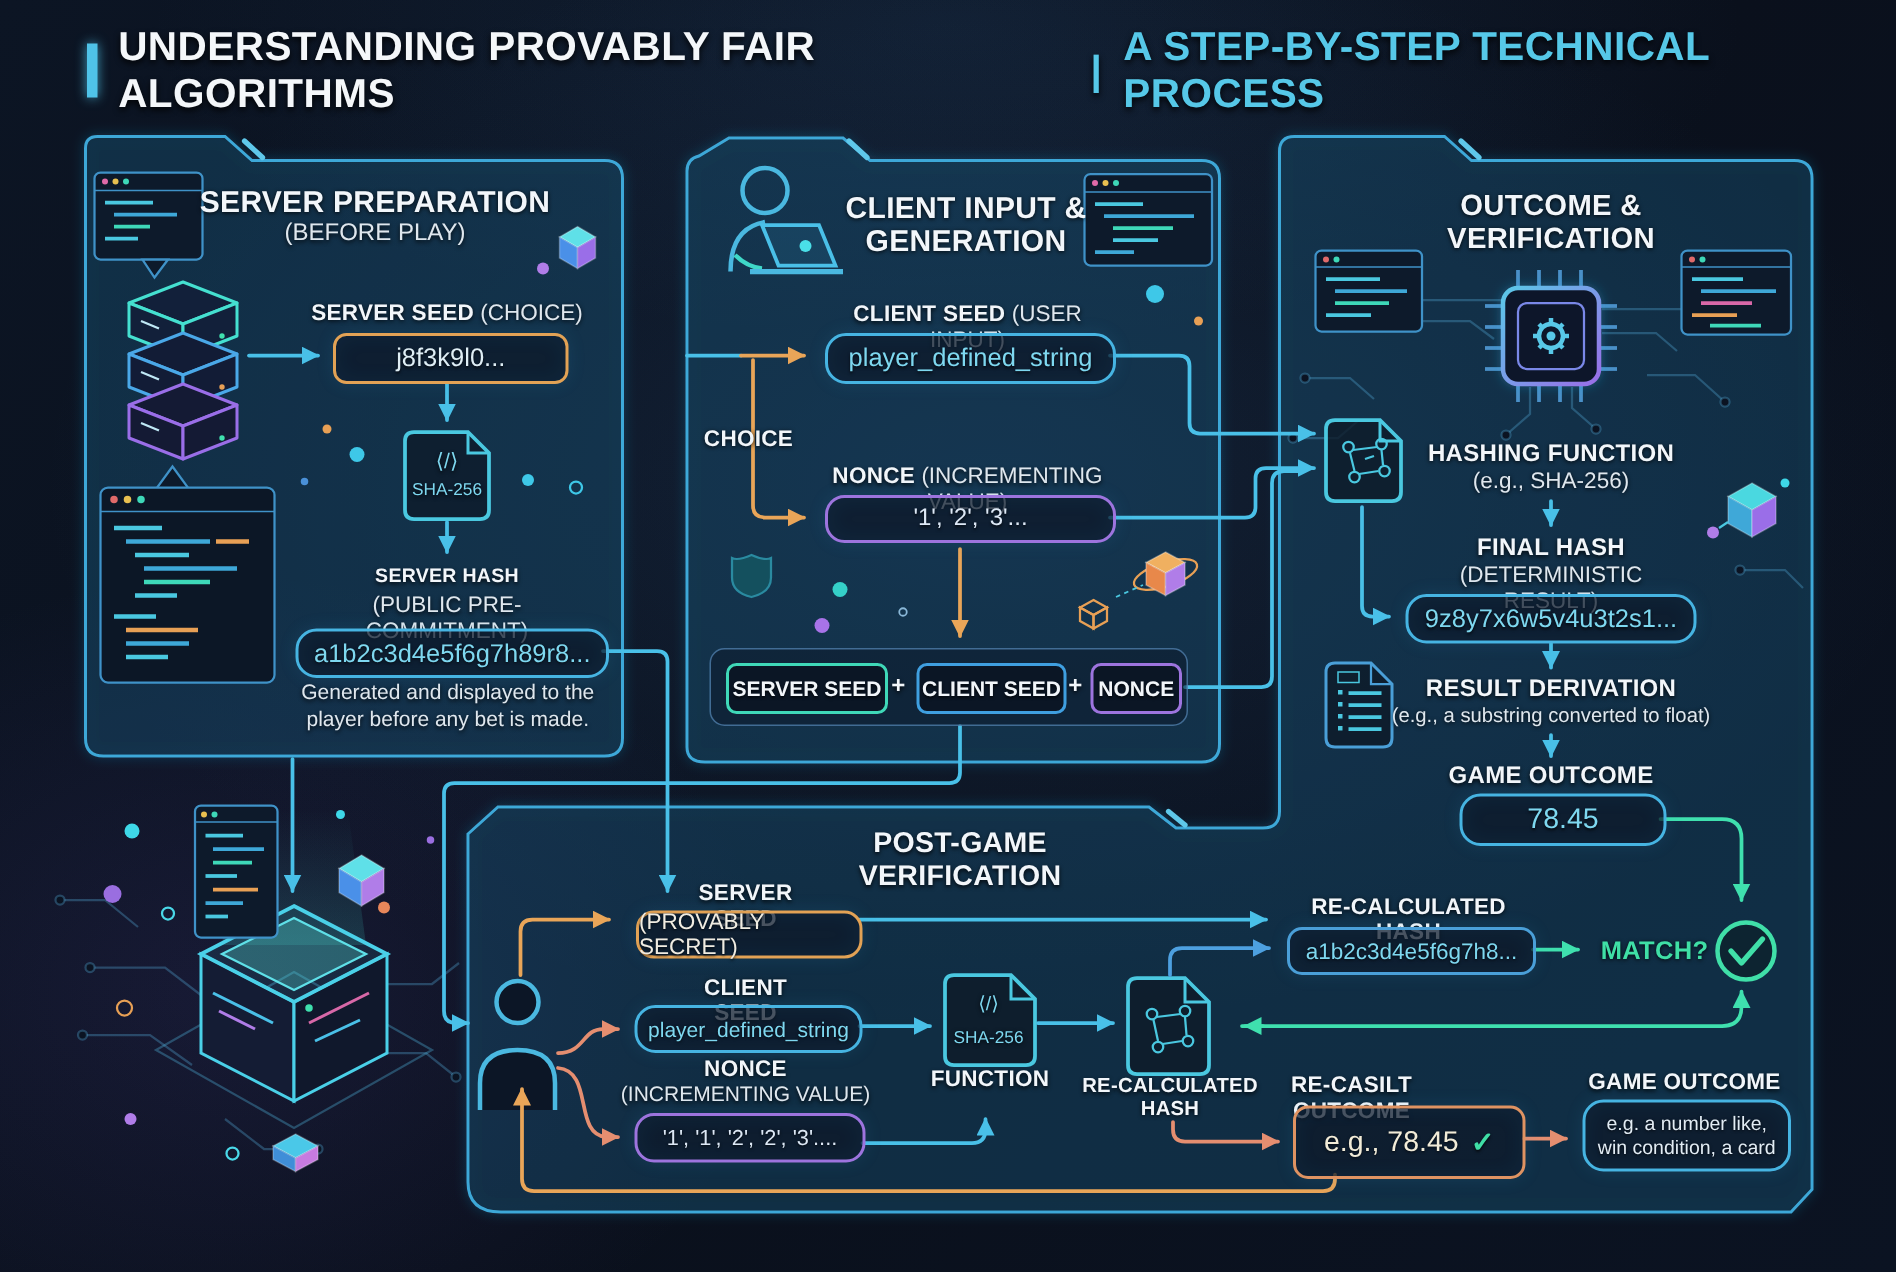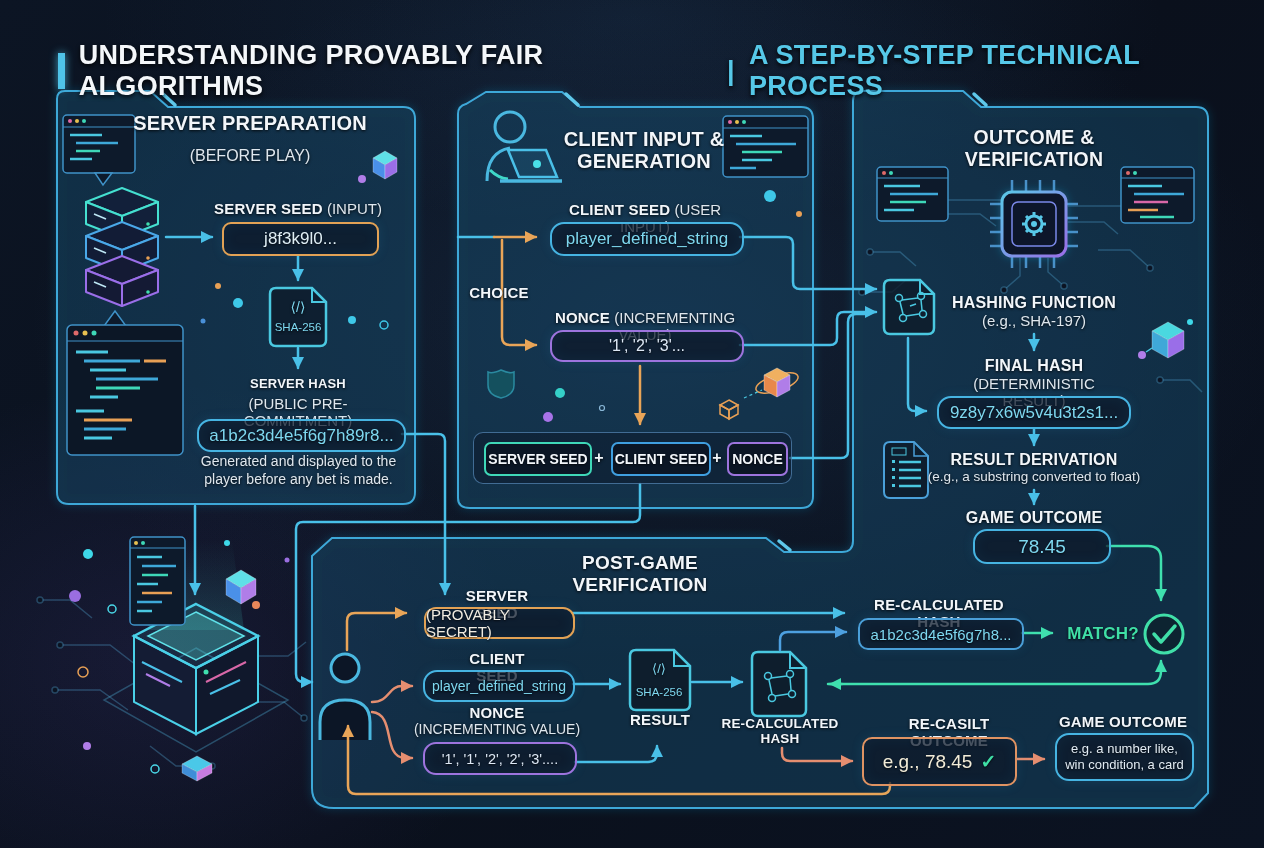--- a/index.html
+++ b/index.html
@@ -29,21 +29,21 @@
   .b-orange2{border:2px solid #df9362;}
   .b-purple{border:2px solid #9d74de;border-radius:13px;}
   .obox{position:absolute;z-index:2;border:1.5px solid rgba(108,168,224,.55);
      border-radius:10px;background:rgba(13,26,44,.55);}
   .chip{position:absolute;z-index:3;display:flex;align-items:center;justify-content:center;
      border-radius:7px;background:rgba(10,20,34,.85);font-weight:bold;color:#f2f6fa;
      text-shadow:0 1px 2px rgba(0,0,0,.7);}
   .chip.teal{border:2px solid #3fd8b8;}
   .chip.blue{border:2px solid #3f9fe0;}
   .chip.purple{border:2px solid #9d74de;}
-  .titlerow{position:absolute;left:58px;top:40px;z-index:2;display:flex;align-items:center;gap:14px;}
+  .titlerow{position:absolute;left:58px;top:16px;z-index:2;display:flex;align-items:center;gap:14px;}
   .titlebar{width:7px;height:36px;background:#4fc3e8;box-shadow:0 0 8px rgba(79,195,232,.8);}
   .titlemain{font-size:27px;font-weight:bold;color:#f4f7fa;letter-spacing:.3px;
      text-shadow:0 2px 4px rgba(0,0,0,.9);}
   .titleaccent{font-size:27px;font-weight:bold;color:#56c8e8;letter-spacing:.3px;
      text-shadow:0 2px 4px rgba(0,0,0,.9);}
 </style>
 </head>
 <body>
 
 <div id="stage">
@@ -456,25 +456,25 @@
   </g>
 </svg>
 
 <div class="titlerow">
   <div class="titlebar"></div>
   <span class="titlemain">UNDERSTANDING PROVABLY FAIR ALGORITHMS</span>
   <span class="titleaccent">|</span>
   <span class="titleaccent">A STEP-BY-STEP TECHNICAL PROCESS</span>
 </div>
 
-<div class="t lbl" style="left:130px;top:112px;width:240px;font-size:20px;">SERVER PREPARATION</div>
+<div class="t lbl" style="left:130px;top:124px;width:240px;font-size:20px;">SERVER PREPARATION</div>
 <div class="t note" style="left:130px;top:147px;width:240px;font-size:16px;">(BEFORE PLAY)</div>
 <div class="t" style="left:203px;top:200px;width:190px;font-size:15px;">
   <span class="lbl">SERVER SEED</span>
-  <span class="note">(INPUT)</span>
+  <span class="note">(CHOICE)</span>
 </div>
 <div class="vbox b-orange" style="left:222px;top:222px;width:153px;height:30px;border-radius:9px;">
   <span style="font-size:17px;color:#dfeef5;">j8f3k9l0...</span>
 </div>
 <div class="t cyantx" style="left:270px;top:299px;width:56px;font-size:14px;">⟨/⟩</div>
 <div class="t cyantx" style="left:270px;top:321px;width:56px;font-size:11.5px;">SHA-256</div>
 <div class="t lbl" style="left:208px;top:377px;width:180px;font-size:13px;">SERVER HASH</div>
 <div class="t note" style="left:198px;top:395px;width:200px;font-size:15px;">(PUBLIC PRE-COMMITMENT)</div>
 <div class="vbox b-cyan" style="left:197px;top:419px;width:205px;height:29px;">
   <span class="cyantx" style="font-size:17px;">a1b2c3d4e5f6g7h89r8...</span>
@@ -501,21 +501,21 @@
 </div>
 <div class="obox" style="left:473px;top:432px;width:317px;height:50px;"></div>
 <div class="chip teal" style="left:484px;top:442px;width:104px;height:30px;font-size:14px;">SERVER SEED</div>
 <div class="t lbl" style="left:590px;top:449px;width:18px;font-size:16px;z-index:3;">+</div>
 <div class="chip blue" style="left:611px;top:442px;width:96px;height:30px;font-size:14px;">CLIENT SEED</div>
 <div class="t lbl" style="left:708px;top:449px;width:18px;font-size:16px;z-index:3;">+</div>
 <div class="chip purple" style="left:727px;top:442px;width:57px;height:30px;font-size:14px;">NONCE</div>
 
 <div class="t lbl" style="left:904px;top:126px;width:260px;font-size:19.5px;">OUTCOME &amp; VERIFICATION</div>
 <div class="t lbl" style="left:934px;top:294px;width:200px;font-size:16px;">HASHING FUNCTION</div>
-<div class="t note" style="left:934px;top:312px;width:200px;font-size:15px;">(e.g., SHA-197)</div>
+<div class="t note" style="left:934px;top:312px;width:200px;font-size:15px;">(e.g., SHA-256)</div>
 <div class="t lbl" style="left:934px;top:357px;width:200px;font-size:16px;">FINAL HASH</div>
 <div class="t note" style="left:944px;top:375px;width:180px;font-size:15px;">(DETERMINISTIC RESULT)</div>
 <div class="vbox b-cyan" style="left:937px;top:396px;width:190px;height:29px;">
   <span class="cyantx" style="font-size:17px;">9z8y7x6w5v4u3t2s1...</span>
 </div>
 <div class="t lbl" style="left:934px;top:451px;width:200px;font-size:16px;">RESULT DERIVATION</div>
 <div class="t note" style="left:914px;top:469px;width:240px;font-size:13.5px;">(e.g., a substring converted to float)</div>
 <div class="t lbl" style="left:934px;top:509px;width:200px;font-size:16px;">GAME OUTCOME</div>
 <div class="vbox b-cyan" style="left:973px;top:529px;width:134px;height:31px;">
   <span class="cyantx" style="font-size:19px;">78.45</span>
@@ -530,29 +530,29 @@
 <div class="vbox b-cyan" style="left:423px;top:670px;width:148px;height:28px;">
   <span class="cyantx" style="font-size:14px;">player_defined_string</span>
 </div>
 <div class="t lbl" style="left:447px;top:704px;width:100px;font-size:15px;">NONCE</div>
 <div class="t note" style="left:389px;top:721px;width:216px;font-size:14px;">(INCREMENTING VALUE)</div>
 <div class="vbox b-purple" style="left:423px;top:742px;width:150px;height:29px;">
   <span style="font-size:14.5px;color:#dde8f5;text-align:center;">'1', '1', '2', '2', '3'....</span>
 </div>
 <div class="t cyantx" style="left:630px;top:662px;width:58px;font-size:13px;">⟨/⟩</div>
 <div class="t cyantx" style="left:630px;top:686px;width:58px;font-size:11.5px;">SHA-256</div>
-<div class="t lbl" style="left:608px;top:711px;width:104px;font-size:15px;">RESULT</div>
+<div class="t lbl" style="left:608px;top:711px;width:104px;font-size:15px;">FUNCTION</div>
 <div class="t lbl" style="left:721px;top:716px;width:118px;font-size:13.5px;">RE-CALCULATED</div>
 <div class="t lbl" style="left:721px;top:731px;width:118px;font-size:13.5px;">HASH</div>
 <div class="t lbl" style="left:855px;top:596px;width:168px;font-size:15px;">RE-CALCULATED HASH</div>
 <div class="vbox b-blue" style="left:858px;top:618px;width:162px;height:28px;border-radius:10px;">
   <span class="cyantx" style="font-size:15px;">a1b2c3d4e5f6g7h8...</span>
 </div>
 <div class="t lbl greentx" style="left:1066px;top:624px;width:74px;font-size:17px;">MATCH?</div>
-<div class="t lbl" style="left:870px;top:715px;width:158px;font-size:15px;text-align:center;">RE-CASILT OUTCOME</div>
+<div class="t lbl" style="left:822px;top:715px;width:158px;font-size:15px;text-align:center;">RE-CASILT OUTCOME</div>
 <div class="vbox b-orange2" style="left:862px;top:737px;width:151px;height:45px;gap:8px;">
   <span style="font-size:19px;color:#f2ecd8;">e.g., 78.45</span>
   <span class="greentx" style="font-size:19px;font-weight:bold;">✓</span>
 </div>
 <div class="t lbl" style="left:1056px;top:713px;width:134px;font-size:15px;">GAME OUTCOME</div>
 <div class="vbox b-cyan" style="left:1055px;top:733px;width:135px;height:44px;flex-direction:column;line-height:16px;">
   <span style="font-size:13px;color:#e2ecf4;">e.g. a number like,</span>
   <span style="font-size:13px;color:#e2ecf4;">win condition, a card</span>
 </div>
 

